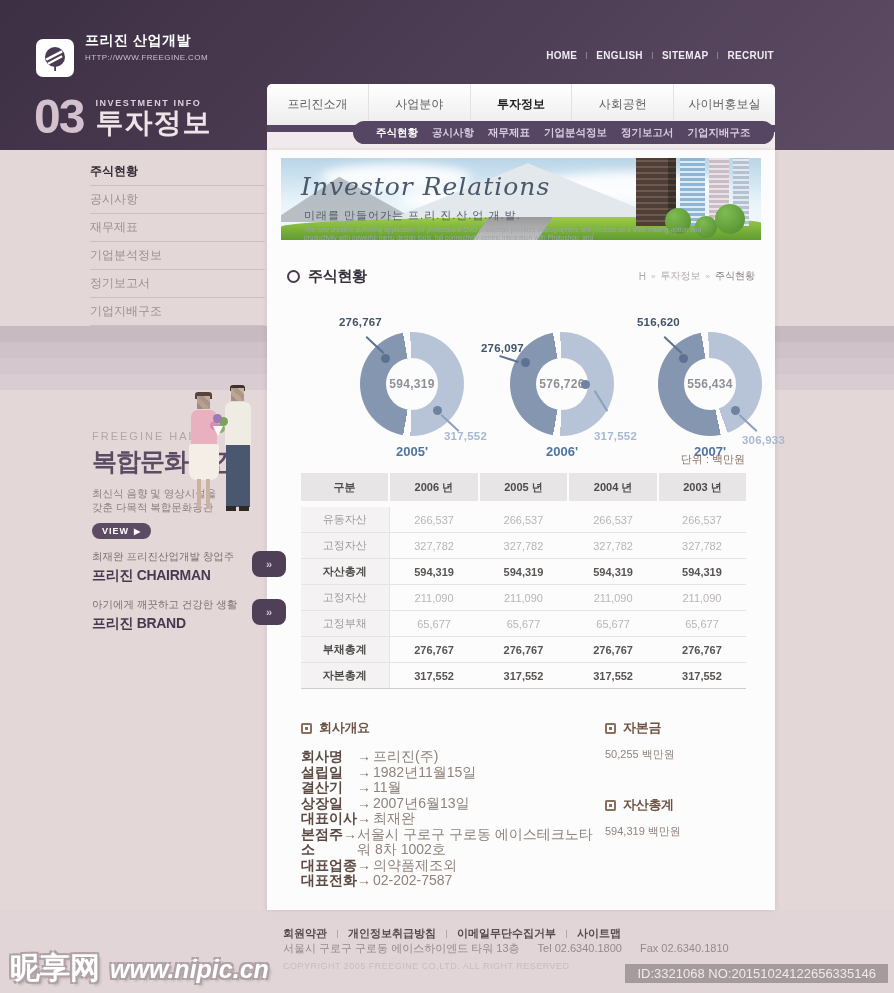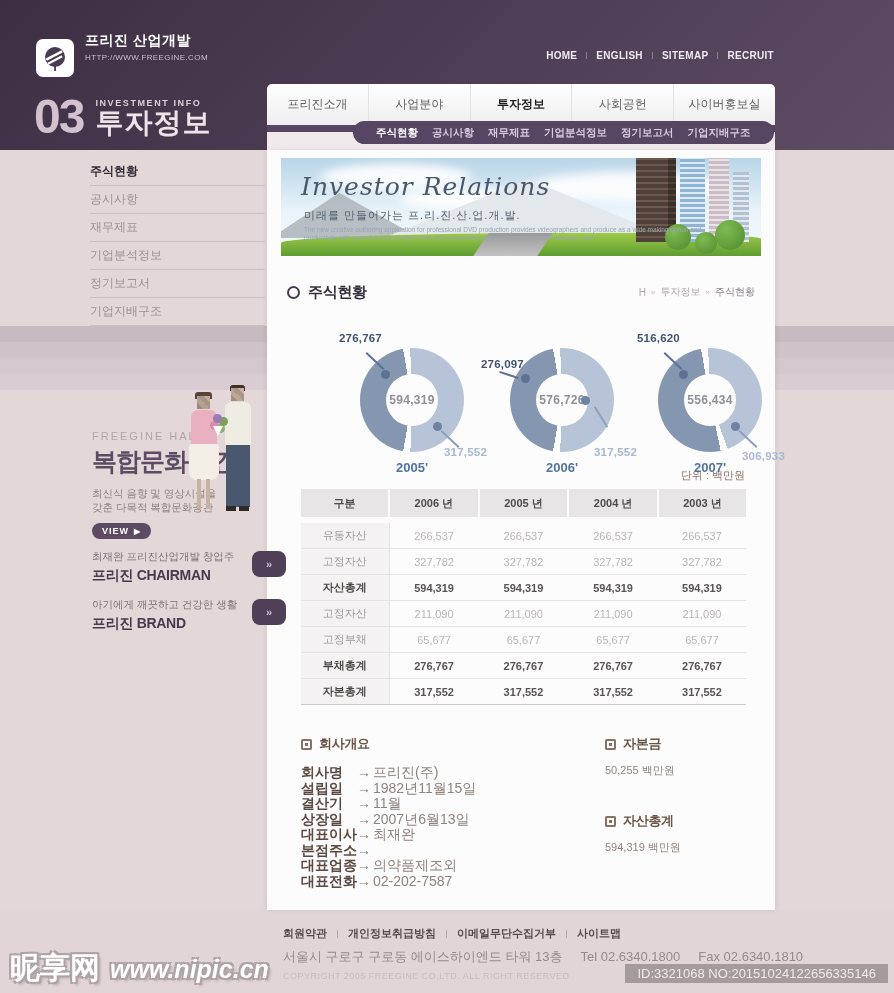--- a/index.html
+++ b/index.html
@@ -72,21 +72,21 @@
   .m-body{left:36px;top:16px;width:26px;height:44px;background:#efece3;border-radius:6px 6px 2px 2px}
   .m-jeans{left:37px;top:59px;width:24px;height:62px;background:#49586e}
   .m-shoes{left:37px;top:120px;width:10px;height:5px;background:#2e2a26;box-shadow:13px 0 0 #2e2a26}
   .bouquet-a{left:24px;top:28px;width:9px;height:9px;border-radius:50%;background:#9b7bb5;box-shadow:6px 3px 0 #7ca35c,-3px 7px 0 #d98bb0,3px 10px 0 #8fb06a}
   .bouquet-w{left:24px;top:40px;width:10px;height:10px;background:#fdfdfb;clip-path:polygon(0 0,100% 0,50% 100%)}
 
   .main{position:relative;width:508px;background:#fdfcfc;z-index:1;box-sizing:border-box;padding:0 14px;box-shadow:-2px 0 4px rgba(60,40,60,.06),2px 0 4px rgba(60,40,60,.06)}
   .gutter{width:119px}
 
   
-  .banner{position:relative;margin-top:8px;height:98px;overflow:hidden;background:linear-gradient(#b9d5e8 0%,#e9f4fa 55%,#f4f9fc 100%)}
+  .banner{position:relative;margin-top:8px;height:82px;overflow:hidden;background:linear-gradient(#b9d5e8 0%,#e9f4fa 55%,#f4f9fc 100%)}
   .cloud{position:absolute;background:#fff;border-radius:50%;filter:blur(5px);opacity:.9}
   .c1{left:40px;top:6px;width:150px;height:26px}
   .c2{left:250px;top:14px;width:200px;height:30px}
   .c3{left:120px;top:30px;width:120px;height:22px}
   .mtn1{position:absolute;left:-10px;bottom:18px;width:310px;height:58px;background:#aab0b6;clip-path:polygon(0 100%,22% 22%,48% 100%);opacity:.8}
   .mtn2{position:absolute;left:70px;bottom:16px;width:340px;height:66px;background:#e3e8ec;clip-path:polygon(8% 100%,52% 8%,96% 100%)}
   .grass{position:absolute;left:0;bottom:0;width:100%;height:23px;background:linear-gradient(#9ecb49,#5f9c31);border-radius:60% 30% 0 0/10px 6px 0 0}
   .road{position:absolute;left:200px;bottom:0;width:64px;height:23px;background:linear-gradient(#9a9a9a,#c2c2c2);transform:skewX(-34deg)}
   .bgroup{position:absolute;right:12px;bottom:14px;display:flex;align-items:flex-end}
   .bd{width:40px;height:88px;background:repeating-linear-gradient(#4e4038 0 4px,#6e5a4e 4px 6px);box-shadow:inset -8px 0 0 rgba(0,0,0,.25)}
@@ -157,21 +157,21 @@
   .c-arrow{width:16px;color:#8d7365}
   .c-value{color:#90837c}
   .c-money{margin-top:10px;font-size:11px;color:#90837c}
   .gap30{height:34px}
 
   
   .footer{position:relative;height:83px;background:#e2d5d7;box-sizing:border-box;padding:16px 0 0 283px}
   .f-links{display:flex;align-items:center}
   .f-links a{font-size:11px;font-weight:bold;color:#564a50;text-decoration:none}
   .f-links .fsep{width:1px;height:8px;background:#b4a8ac;margin:0 10px}
-  .f-addr{margin-top:7px;font-size:13px;color:#97898d}
+  .f-addr{font-size:11px;color:#97898d}
   .f-addr span{margin-right:18px}
   .f-copy{margin-top:5px;font-size:9px;color:#c9bcc0;letter-spacing:.5px}
   .watermark{position:absolute;left:10px;bottom:4px;display:flex;align-items:baseline;z-index:4}
   .wm-cn{font-size:30px;font-weight:bold;color:#fff;text-shadow:-2px -2px 0 #b0a3a7,2px -2px 0 #b0a3a7,-2px 2px 0 #b0a3a7,2px 2px 0 #b0a3a7,3px 3px 3px rgba(0,0,0,.18)}
   .wm-url{margin-left:10px;font-size:25px;font-weight:bold;font-style:italic;color:#fff;text-shadow:-2px -2px 0 #b0a3a7,2px -2px 0 #b0a3a7,-2px 2px 0 #b0a3a7,2px 2px 0 #b0a3a7,3px 3px 3px rgba(0,0,0,.18)}
   .id-box{position:absolute;right:6px;bottom:10px;background:#a59b9c;color:#efeae9;font-size:13px;padding:2px 12px}
 </style>
 </head>
 <body>
 
@@ -454,20 +454,21 @@
                 <span class="c-value">2007년6월13일</span>
               </div>
               <div class="c-row">
                 <span class="c-label">대표이사</span>
                 <span class="c-arrow">→</span>
                 <span class="c-value">최재완</span>
               </div>
               <div class="c-row">
                 <span class="c-label">본점주소</span>
                 <span class="c-arrow">→</span>
+                <span class="c-value">서울시 구로구 구로동 에이스테크노타워 8차 1002호</span>
               </div>
               <div class="c-row">
                 <span class="c-label">대표업종</span>
                 <span class="c-arrow">→</span>
                 <span class="c-value">의약품제조외</span>
               </div>
               <div class="c-row">
                 <span class="c-label">대표전화</span>
                 <span class="c-arrow">→</span>
                 <span class="c-value">02-202-7587</span>

